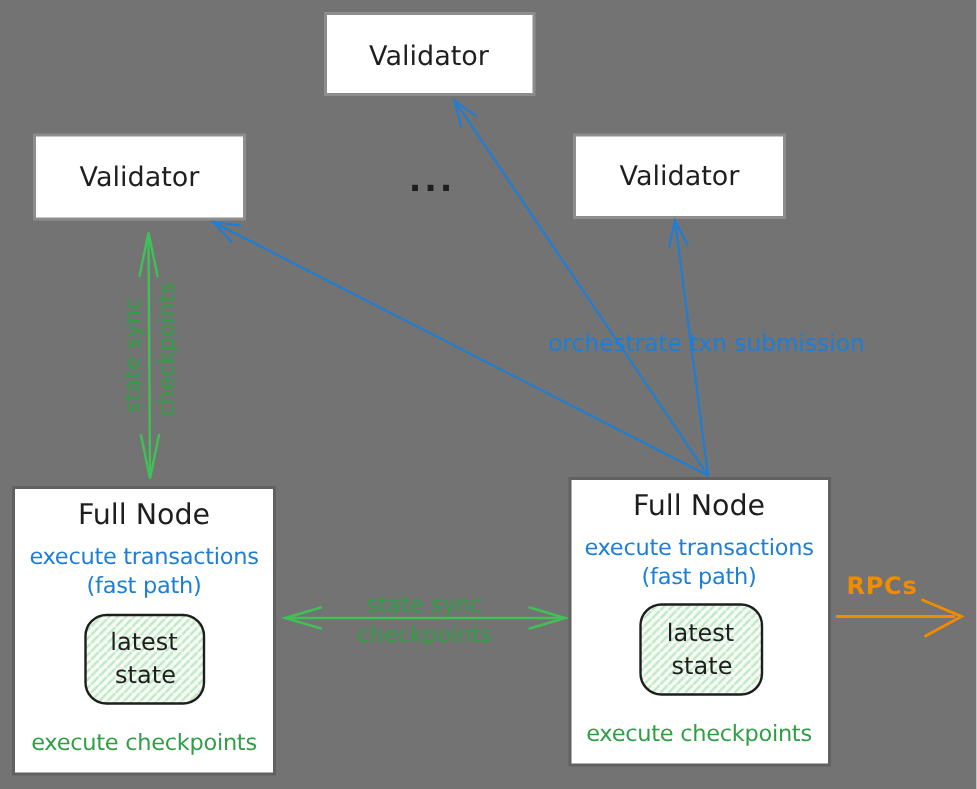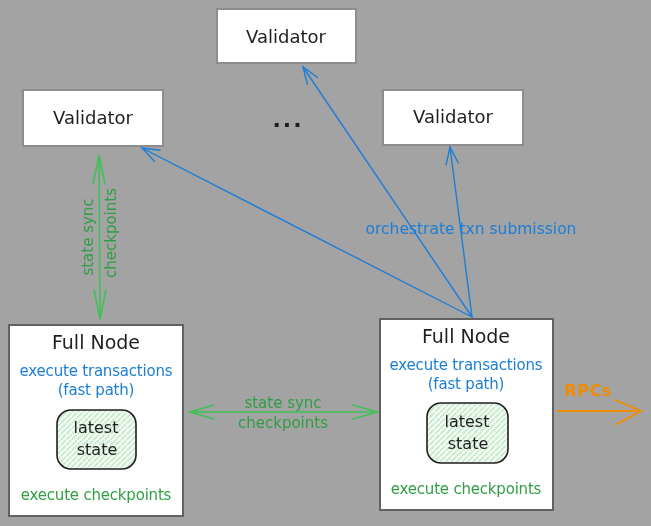--- a/index.html
+++ b/index.html
@@ -4,21 +4,21 @@
 <style>
   html, body {
     margin: 0;
     padding: 0;
     background: #ffffff;
   }
   .stage {
     position: relative;
     width: 651px;
     height: 526px;
-    background: #a3a3a3;
+    background: #737373;
     font-family: "DejaVu Sans", sans-serif;
   }
   svg text {
     font-family: "DejaVu Sans", sans-serif;
     fill: #1e1e1e;
   }
   .node-box      { fill: #ffffff; stroke: #8d8d8d; stroke-width: 2; }
   .fullnode-box  { fill: #ffffff; stroke: #616161; stroke-width: 2; }
   .state-box     { stroke: #1e1e1e; stroke-width: 1.6; }
   .t-black       { fill: #1e1e1e; }

